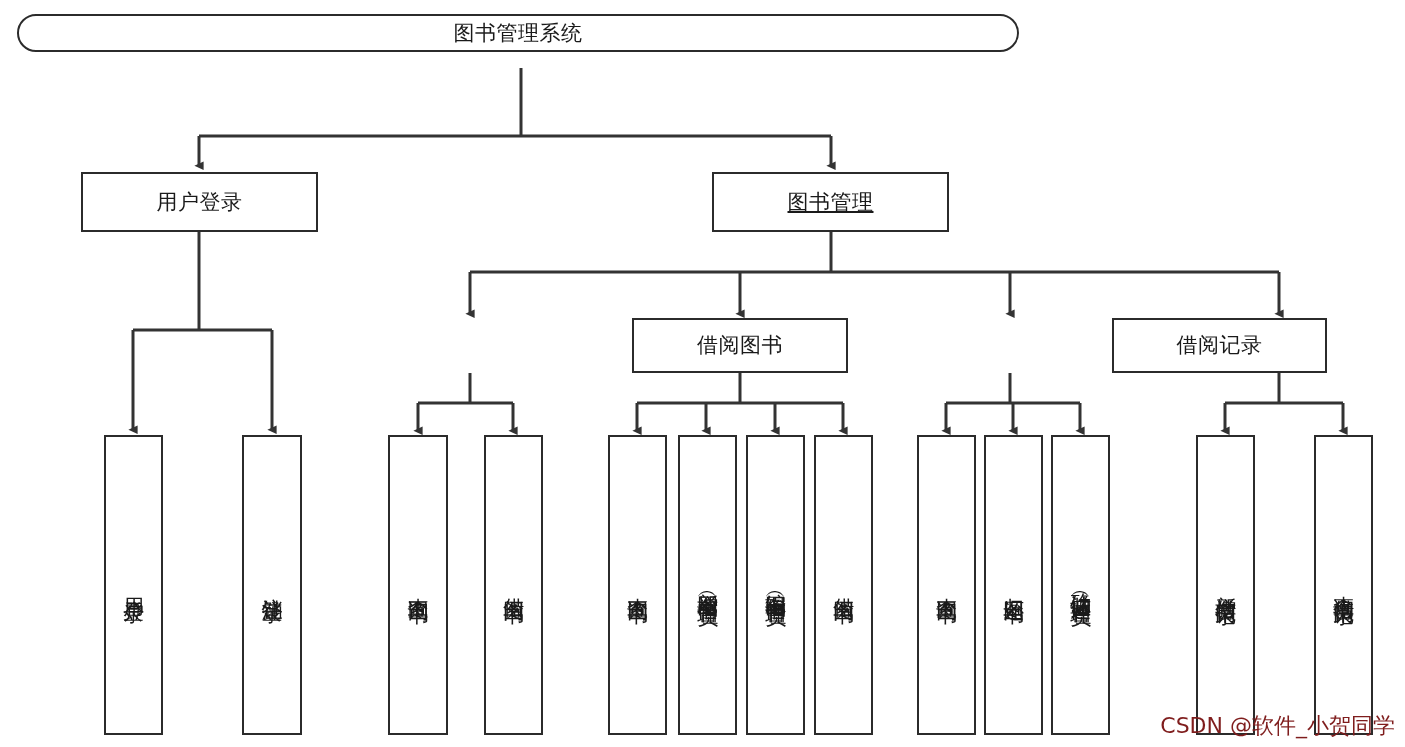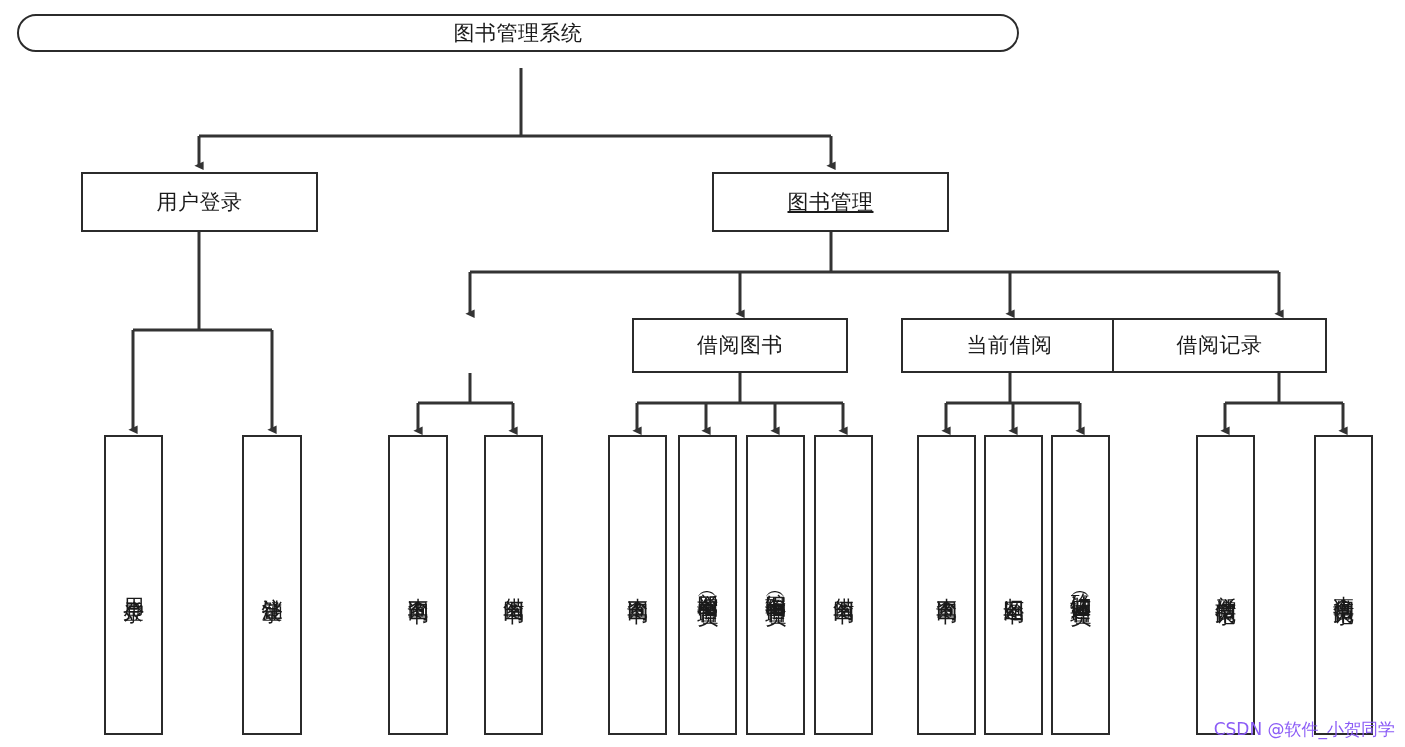--- a/index.html
+++ b/index.html
@@ -62,22 +62,22 @@
     text-orientation: upright;
     font-size: 21px;
     line-height: 1.08;
     letter-spacing: 2px;
     max-height: 100%;
   }
   #watermark {
     position: absolute;
     right: 10px;
     bottom: 6px;
-    font-size: 17px;
-    color: #8b5cf6;
+    font-size: 22px;
+    color: #7f1d1d;
     white-space: nowrap;
     z-index: 5;
     font-family: "DejaVu Sans", "Liberation Sans", sans-serif;
   }
 </style>
 </head>
 <body>
 
 <div id="diagram-root">
 
@@ -138,23 +138,20 @@
   <div class="node horiz" style="left:81px; top:172px; width:237px; height:60px;">
     <span class="node-label">用户登录</span>
   </div>
   <div class="node horiz" style="left:712px; top:172px; width:237px; height:60px;text-decoration:underline;">
     <span class="node-label">图书管理</span>
   </div>
 
   <div class="node horiz" style="left:632px; top:318px; width:216px; height:55px;">
     <span class="node-label">借阅图书</span>
   </div>
-  <div class="node horiz" style="left:901px; top:318px; width:217px; height:55px;">
-    <span class="node-label">当前借阅</span>
-  </div>
   <div class="node horiz" style="left:1112px; top:318px; width:215px; height:55px;">
     <span class="node-label">借阅记录</span>
   </div>
 
   <div class="node vert" style="left:104px; top:435px; width:59px; height:300px;">
     <span class="node-label">用户登录</span>
   </div>
   <div class="node vert" style="left:242px; top:435px; width:60px; height:300px;">
     <span class="node-label">注销登录</span>
   </div>

